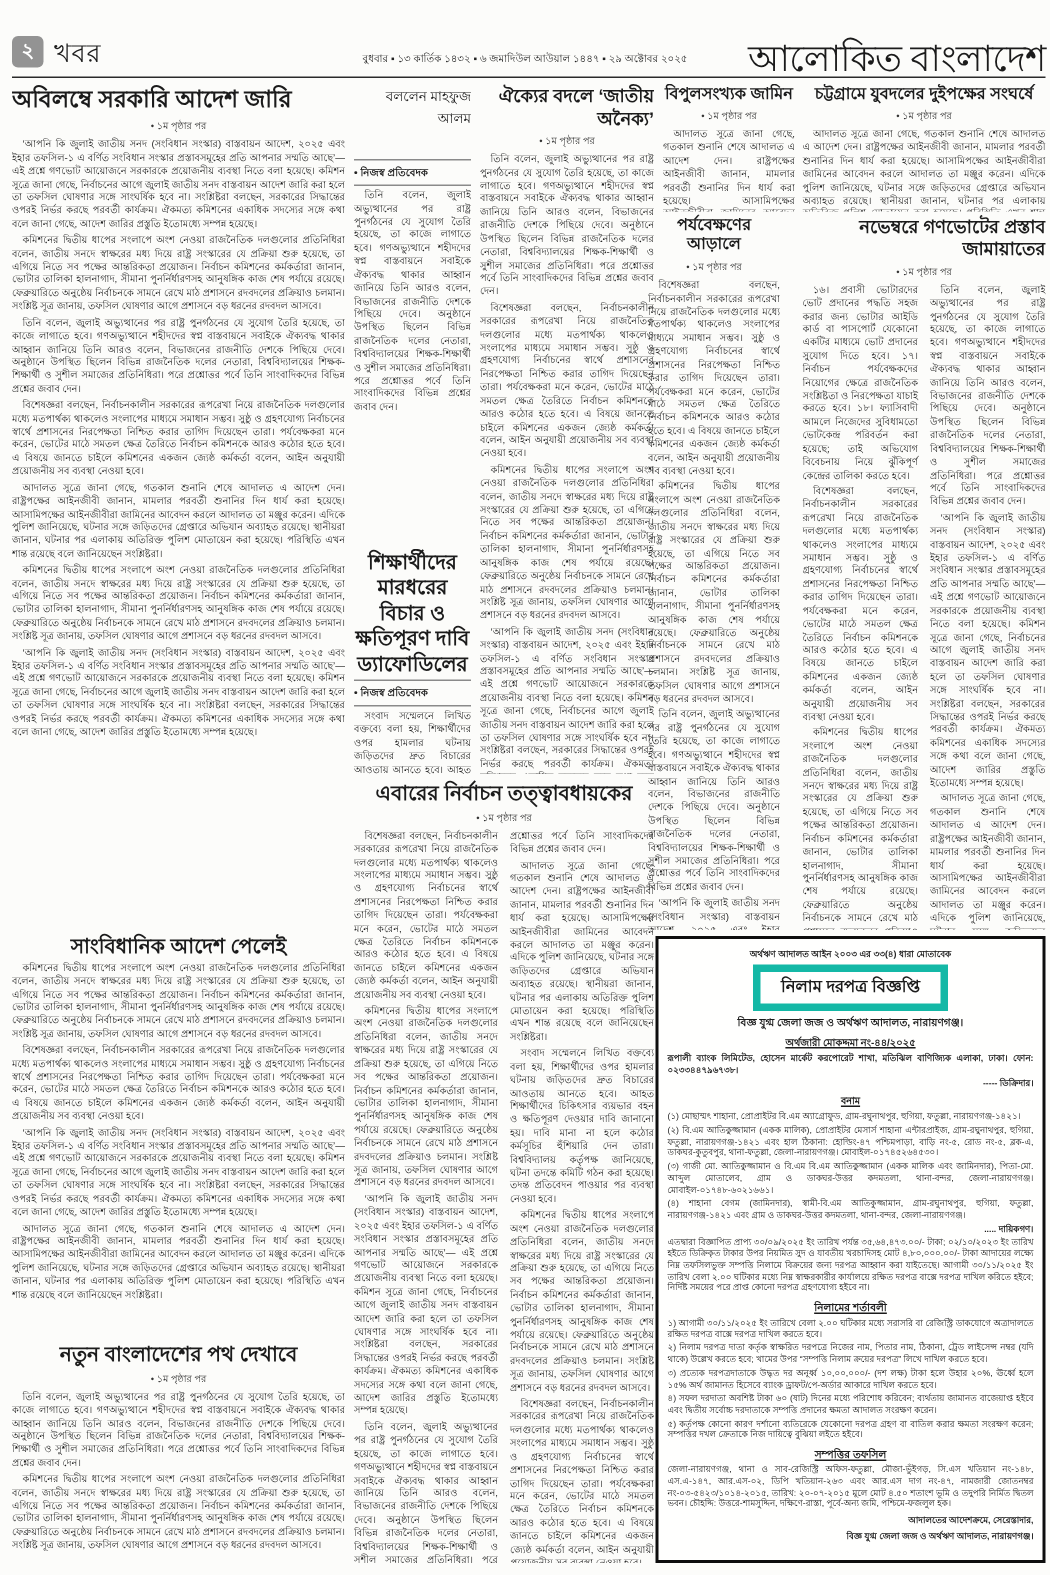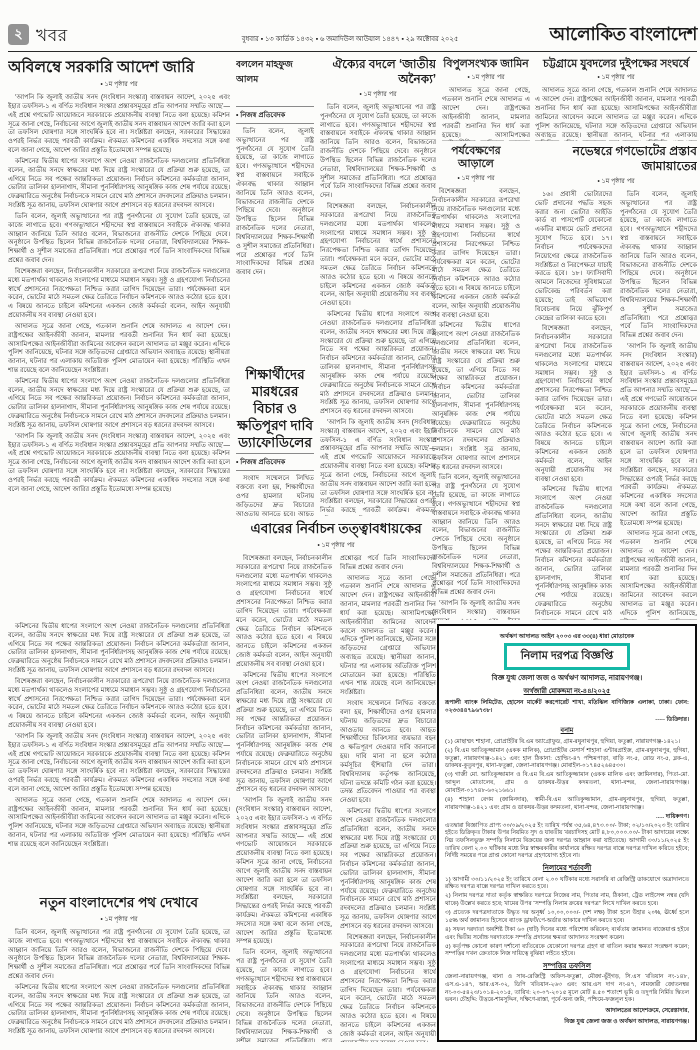--- a/index.html
+++ b/index.html
@@ -14,30 +14,30 @@
     background:#fcfcfa;color:#1b1b1b;
   }
   
   .pgbadge{
     position:absolute;left:8px;top:24px;width:21px;height:21px;
     background:#939393;color:#fff;border-radius:4px;
     font-size:13px;font-weight:700;display:flex;align-items:center;justify-content:center;
   }
   .section-title{position:absolute;left:36px;top:22px;font-size:17px;font-weight:400;letter-spacing:.5px;}
   .dateline{position:absolute;left:170px;top:33px;width:360px;text-align:center;font-size:6.8px;color:#222;}
-  .masthead{position:absolute;right:3px;top:20px;font-size:18px;font-weight:700;letter-spacing:-.5px;}
+  .masthead{position:absolute;right:3px;top:20px;font-size:24px;font-weight:400;letter-spacing:-.5px;}
   .header-rule{position:absolute;left:8px;top:51px;width:689px;border-top:1.6px solid #2a2a2a;}
 
   
   .blk{position:absolute;overflow:hidden;}
   .h-xl{font-size:15.5px;font-weight:700;text-align:left;line-height:1.3;margin:1px 0 2px;}
   .h-lg{font-size:13.5px;font-weight:700;text-align:center;line-height:1.25;margin:1px 0 2px;}
   .h-md{font-size:12px;font-weight:700;text-align:right;line-height:1.25;margin:1px 0 2px;}
   .h-sm{font-size:10.8px;font-weight:700;text-align:center;line-height:1.25;margin:1px 0 2px;}
-  .kicker{font-size:9px;font-weight:700;text-align:left;margin:1px 0 19px;}
+  .kicker{font-size:9px;font-weight:400;text-align:right;margin:1px 0 19px;}
   .ptr{font-size:6.4px;text-align:center;color:#333;margin:0 0 3px;}
   .byline{
     font-size:6.8px;font-weight:700;text-align:left;color:#222;
     border-top:.8px solid #8a8a8a;border-bottom:.8px solid #8a8a8a;
     padding:2px 0;margin:2px 0 3px;
   }
   .body p{
     font-size:6.5px;line-height:1.36;text-align:justify;
     margin:0 0 2px;text-indent:7px;color:#1f1f1f;
   }
@@ -60,21 +60,21 @@
 
   
   #notice{
     left:437px;top:624px;width:260px;height:418px;
     border:2px solid #0d0d0d;background:#fffffe;
     padding:5px 6px;box-sizing:border-box;
   }
   #notice .law{font-size:5.9px;text-align:center;margin:0 0 2px;font-weight:700;}
   #notice .ttl{
     display:block;margin:0 auto 2px;width:fit-content;
-    border:3px solid #14b8a6;padding:1px 14px;
+    border:5px solid #14b8a6;padding:1px 14px;
     font-size:11px;font-weight:800;text-align:center;
   }
   #notice .court{font-size:7px;font-weight:700;text-align:center;margin:0 0 1px;}
   #notice .case{font-size:6.6px;font-weight:700;text-align:center;text-decoration:underline;margin:0 0 2px;}
   #notice p{font-size:5.8px;line-height:1.32;text-align:justify;margin:0 0 1.5px;}
   #notice .lead{font-weight:700;}
   #notice .role{text-align:right;font-weight:700;}
   #notice .vs{font-size:6.4px;font-weight:700;text-align:center;text-decoration:underline;margin:0 0 2px;}
   #notice .subttl{font-size:7px;font-weight:800;text-align:center;text-decoration:underline;margin:2px 0 1.5px;}
   #notice .sig{text-align:right;font-weight:700;margin:3px 0 0;}
@@ -98,20 +98,21 @@
         <p>‘আপনি কি জুলাই জাতীয় সনদ (সংবিধান সংস্কার) বাস্তবায়ন আদেশ, ২০২৫ এবং ইহার তফসিল-১ এ বর্ণিত সংবিধান সংস্কার প্রস্তাবসমূহের প্রতি আপনার সম্মতি আছে’— এই প্রশ্নে গণভোট আয়োজনে সরকারকে প্রয়োজনীয় ব্যবস্থা নিতে বলা হয়েছে। কমিশন সূত্রে জানা গেছে, নির্বাচনের আগে জুলাই জাতীয় সনদ বাস্তবায়ন আদেশ জারি করা হলে তা তফসিল ঘোষণার সঙ্গে সাংঘর্ষিক হবে না। সংশ্লিষ্টরা বলছেন, সরকারের সিদ্ধান্তের ওপরই নির্ভর করছে পরবর্তী কার্যক্রম। ঐকমত্য কমিশনের একাধিক সদস্যের সঙ্গে কথা বলে জানা গেছে, আদেশ জারির প্রস্তুতি ইতোমধ্যে সম্পন্ন হয়েছে।</p>
         <p>কমিশনের দ্বিতীয় ধাপের সংলাপে অংশ নেওয়া রাজনৈতিক দলগুলোর প্রতিনিধিরা বলেন, জাতীয় সনদে স্বাক্ষরের মধ্য দিয়ে রাষ্ট্র সংস্কারের যে প্রক্রিয়া শুরু হয়েছে, তা এগিয়ে নিতে সব পক্ষের আন্তরিকতা প্রয়োজন। নির্বাচন কমিশনের কর্মকর্তারা জানান, ভোটার তালিকা হালনাগাদ, সীমানা পুনর্নির্ধারণসহ আনুষঙ্গিক কাজ শেষ পর্যায়ে রয়েছে। ফেব্রুয়ারিতে অনুষ্ঠেয় নির্বাচনকে সামনে রেখে মাঠ প্রশাসনে রদবদলের প্রক্রিয়াও চলমান। সংশ্লিষ্ট সূত্র জানায়, তফসিল ঘোষণার আগে প্রশাসনে বড় ধরনের রদবদল আসবে।</p>
         <p>তিনি বলেন, জুলাই অভ্যুত্থানের পর রাষ্ট্র পুনর্গঠনের যে সুযোগ তৈরি হয়েছে, তা কাজে লাগাতে হবে। গণঅভ্যুত্থানে শহীদদের স্বপ্ন বাস্তবায়নে সবাইকে ঐক্যবদ্ধ থাকার আহ্বান জানিয়ে তিনি আরও বলেন, বিভাজনের রাজনীতি দেশকে পিছিয়ে দেবে। অনুষ্ঠানে উপস্থিত ছিলেন বিভিন্ন রাজনৈতিক দলের নেতারা, বিশ্ববিদ্যালয়ের শিক্ষক-শিক্ষার্থী ও সুশীল সমাজের প্রতিনিধিরা। পরে প্রশ্নোত্তর পর্বে তিনি সাংবাদিকদের বিভিন্ন প্রশ্নের জবাব দেন।</p>
         <p>বিশেষজ্ঞরা বলছেন, নির্বাচনকালীন সরকারের রূপরেখা নিয়ে রাজনৈতিক দলগুলোর মধ্যে মতপার্থক্য থাকলেও সংলাপের মাধ্যমে সমাধান সম্ভব। সুষ্ঠু ও গ্রহণযোগ্য নির্বাচনের স্বার্থে প্রশাসনের নিরপেক্ষতা নিশ্চিত করার তাগিদ দিয়েছেন তারা। পর্যবেক্ষকরা মনে করেন, ভোটের মাঠে সমতল ক্ষেত্র তৈরিতে নির্বাচন কমিশনকে আরও কঠোর হতে হবে। এ বিষয়ে জানতে চাইলে কমিশনের একজন জ্যেষ্ঠ কর্মকর্তা বলেন, আইন অনুযায়ী প্রয়োজনীয় সব ব্যবস্থা নেওয়া হবে।</p>
         <p>আদালত সূত্রে জানা গেছে, গতকাল শুনানি শেষে আদালত এ আদেশ দেন। রাষ্ট্রপক্ষের আইনজীবী জানান, মামলার পরবর্তী শুনানির দিন ধার্য করা হয়েছে। আসামিপক্ষের আইনজীবীরা জামিনের আবেদন করলে আদালত তা মঞ্জুর করেন। এদিকে পুলিশ জানিয়েছে, ঘটনার সঙ্গে জড়িতদের গ্রেপ্তারে অভিযান অব্যাহত রয়েছে। স্থানীয়রা জানান, ঘটনার পর এলাকায় অতিরিক্ত পুলিশ মোতায়েন করা হয়েছে। পরিস্থিতি এখন শান্ত রয়েছে বলে জানিয়েছেন সংশ্লিষ্টরা।</p>
         <p>কমিশনের দ্বিতীয় ধাপের সংলাপে অংশ নেওয়া রাজনৈতিক দলগুলোর প্রতিনিধিরা বলেন, জাতীয় সনদে স্বাক্ষরের মধ্য দিয়ে রাষ্ট্র সংস্কারের যে প্রক্রিয়া শুরু হয়েছে, তা এগিয়ে নিতে সব পক্ষের আন্তরিকতা প্রয়োজন। নির্বাচন কমিশনের কর্মকর্তারা জানান, ভোটার তালিকা হালনাগাদ, সীমানা পুনর্নির্ধারণসহ আনুষঙ্গিক কাজ শেষ পর্যায়ে রয়েছে। ফেব্রুয়ারিতে অনুষ্ঠেয় নির্বাচনকে সামনে রেখে মাঠ প্রশাসনে রদবদলের প্রক্রিয়াও চলমান। সংশ্লিষ্ট সূত্র জানায়, তফসিল ঘোষণার আগে প্রশাসনে বড় ধরনের রদবদল আসবে।</p>
         <p>‘আপনি কি জুলাই জাতীয় সনদ (সংবিধান সংস্কার) বাস্তবায়ন আদেশ, ২০২৫ এবং ইহার তফসিল-১ এ বর্ণিত সংবিধান সংস্কার প্রস্তাবসমূহের প্রতি আপনার সম্মতি আছে’— এই প্রশ্নে গণভোট আয়োজনে সরকারকে প্রয়োজনীয় ব্যবস্থা নিতে বলা হয়েছে। কমিশন সূত্রে জানা গেছে, নির্বাচনের আগে জুলাই জাতীয় সনদ বাস্তবায়ন আদেশ জারি করা হলে তা তফসিল ঘোষণার সঙ্গে সাংঘর্ষিক হবে না। সংশ্লিষ্টরা বলছেন, সরকারের সিদ্ধান্তের ওপরই নির্ভর করছে পরবর্তী কার্যক্রম। ঐকমত্য কমিশনের একাধিক সদস্যের সঙ্গে কথা বলে জানা গেছে, আদেশ জারির প্রস্তুতি ইতোমধ্যে সম্পন্ন হয়েছে।</p>
       </div>
     </div>
     <div id="aSeg2">
+      <div class="h-lg">সাংবিধানিক আদেশ পেলেই</div>
       <div class="body">
         <p>কমিশনের দ্বিতীয় ধাপের সংলাপে অংশ নেওয়া রাজনৈতিক দলগুলোর প্রতিনিধিরা বলেন, জাতীয় সনদে স্বাক্ষরের মধ্য দিয়ে রাষ্ট্র সংস্কারের যে প্রক্রিয়া শুরু হয়েছে, তা এগিয়ে নিতে সব পক্ষের আন্তরিকতা প্রয়োজন। নির্বাচন কমিশনের কর্মকর্তারা জানান, ভোটার তালিকা হালনাগাদ, সীমানা পুনর্নির্ধারণসহ আনুষঙ্গিক কাজ শেষ পর্যায়ে রয়েছে। ফেব্রুয়ারিতে অনুষ্ঠেয় নির্বাচনকে সামনে রেখে মাঠ প্রশাসনে রদবদলের প্রক্রিয়াও চলমান। সংশ্লিষ্ট সূত্র জানায়, তফসিল ঘোষণার আগে প্রশাসনে বড় ধরনের রদবদল আসবে।</p>
         <p>বিশেষজ্ঞরা বলছেন, নির্বাচনকালীন সরকারের রূপরেখা নিয়ে রাজনৈতিক দলগুলোর মধ্যে মতপার্থক্য থাকলেও সংলাপের মাধ্যমে সমাধান সম্ভব। সুষ্ঠু ও গ্রহণযোগ্য নির্বাচনের স্বার্থে প্রশাসনের নিরপেক্ষতা নিশ্চিত করার তাগিদ দিয়েছেন তারা। পর্যবেক্ষকরা মনে করেন, ভোটের মাঠে সমতল ক্ষেত্র তৈরিতে নির্বাচন কমিশনকে আরও কঠোর হতে হবে। এ বিষয়ে জানতে চাইলে কমিশনের একজন জ্যেষ্ঠ কর্মকর্তা বলেন, আইন অনুযায়ী প্রয়োজনীয় সব ব্যবস্থা নেওয়া হবে।</p>
         <p>‘আপনি কি জুলাই জাতীয় সনদ (সংবিধান সংস্কার) বাস্তবায়ন আদেশ, ২০২৫ এবং ইহার তফসিল-১ এ বর্ণিত সংবিধান সংস্কার প্রস্তাবসমূহের প্রতি আপনার সম্মতি আছে’— এই প্রশ্নে গণভোট আয়োজনে সরকারকে প্রয়োজনীয় ব্যবস্থা নিতে বলা হয়েছে। কমিশন সূত্রে জানা গেছে, নির্বাচনের আগে জুলাই জাতীয় সনদ বাস্তবায়ন আদেশ জারি করা হলে তা তফসিল ঘোষণার সঙ্গে সাংঘর্ষিক হবে না। সংশ্লিষ্টরা বলছেন, সরকারের সিদ্ধান্তের ওপরই নির্ভর করছে পরবর্তী কার্যক্রম। ঐকমত্য কমিশনের একাধিক সদস্যের সঙ্গে কথা বলে জানা গেছে, আদেশ জারির প্রস্তুতি ইতোমধ্যে সম্পন্ন হয়েছে।</p>
         <p>আদালত সূত্রে জানা গেছে, গতকাল শুনানি শেষে আদালত এ আদেশ দেন। রাষ্ট্রপক্ষের আইনজীবী জানান, মামলার পরবর্তী শুনানির দিন ধার্য করা হয়েছে। আসামিপক্ষের আইনজীবীরা জামিনের আবেদন করলে আদালত তা মঞ্জুর করেন। এদিকে পুলিশ জানিয়েছে, ঘটনার সঙ্গে জড়িতদের গ্রেপ্তারে অভিযান অব্যাহত রয়েছে। স্থানীয়রা জানান, ঘটনার পর এলাকায় অতিরিক্ত পুলিশ মোতায়েন করা হয়েছে। পরিস্থিতি এখন শান্ত রয়েছে বলে জানিয়েছেন সংশ্লিষ্টরা।</p>
       </div>
     </div>
     <div id="aSeg3">
       <div class="h-lg">নতুন বাংলাদেশের পথ দেখাবে</div>
       <div class="ptr">• ১ম পৃষ্ঠার পর</div>

